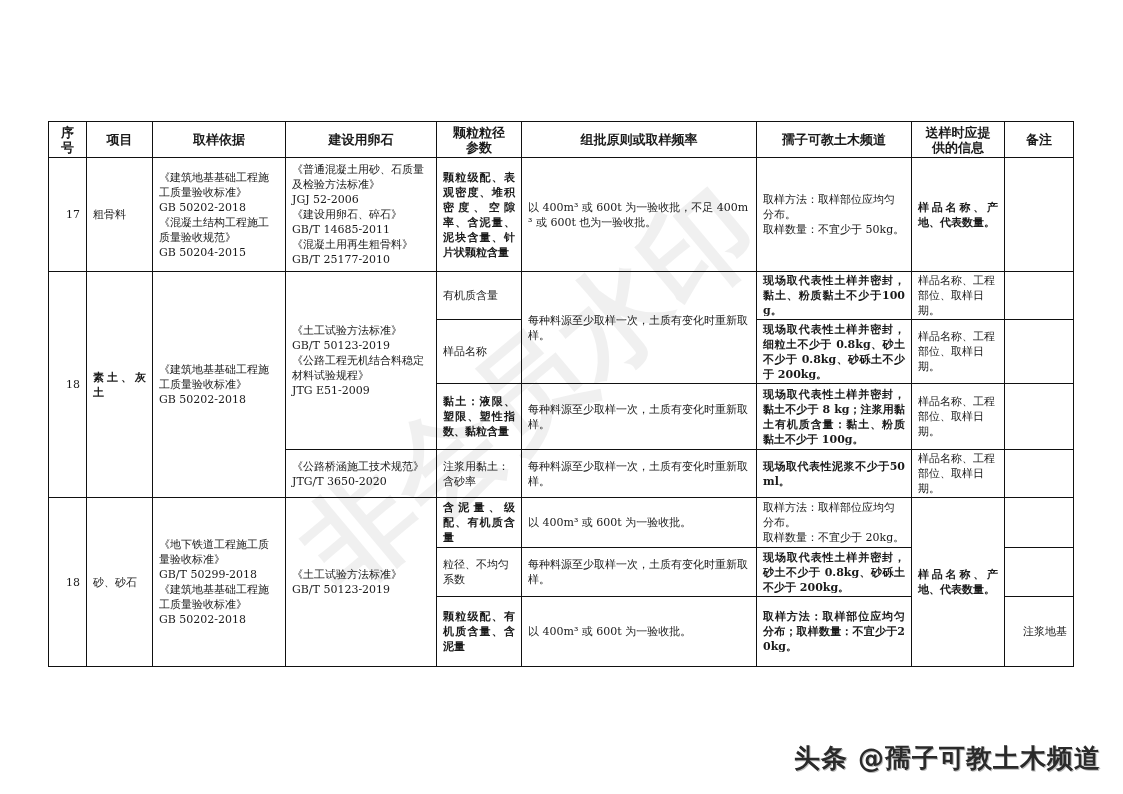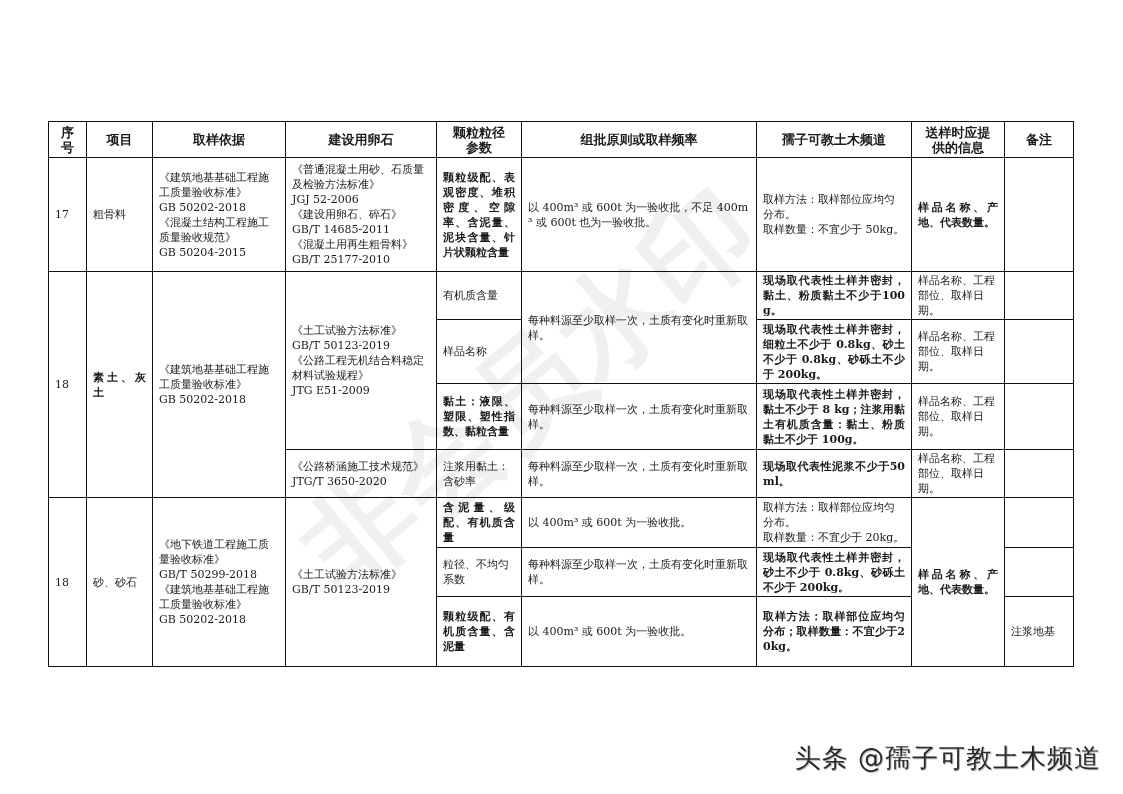--- a/index.html
+++ b/index.html
@@ -31,21 +31,21 @@
     }
     table.spec th {
       font-family: "DejaVu Sans", "Liberation Sans", sans-serif;
       font-weight: bold;
       font-size: 13px;
       line-height: 15px;
       text-align: center;
       height: 33px;
       padding: 1px 2px;
     }
-    td.c { text-align: left; }
+    td.c { text-align: right; }
     td.l { text-align: left; }
     td.just { text-align: justify; text-align-last: left; font-weight: bold; }
     .watermark {
       position: absolute;
       left: 320px; top: 240px;
       width: 420px; height: 300px;
       font-family: "DejaVu Sans", "Liberation Sans", sans-serif;
       font-size: 110px;
       font-weight: bold;
       color: rgba(0,0,0,0.06);
@@ -58,20 +58,21 @@
     }
     .footer-credit {
       position: absolute;
       right: 22px; top: 741px;
       font-family: "DejaVu Sans", "Liberation Sans", sans-serif;
       font-size: 26px;
       color: #2a2a2a;
       letter-spacing: 1px;
       text-shadow: 1px 1px 0 #bbbbbb;
       z-index: 3;
+      font-weight: bold;
     }
   </style>
 </head>
 <body>
 
 <div class="page">
 
   <table class="spec">
     <colgroup>
       <col style="width:38px">

